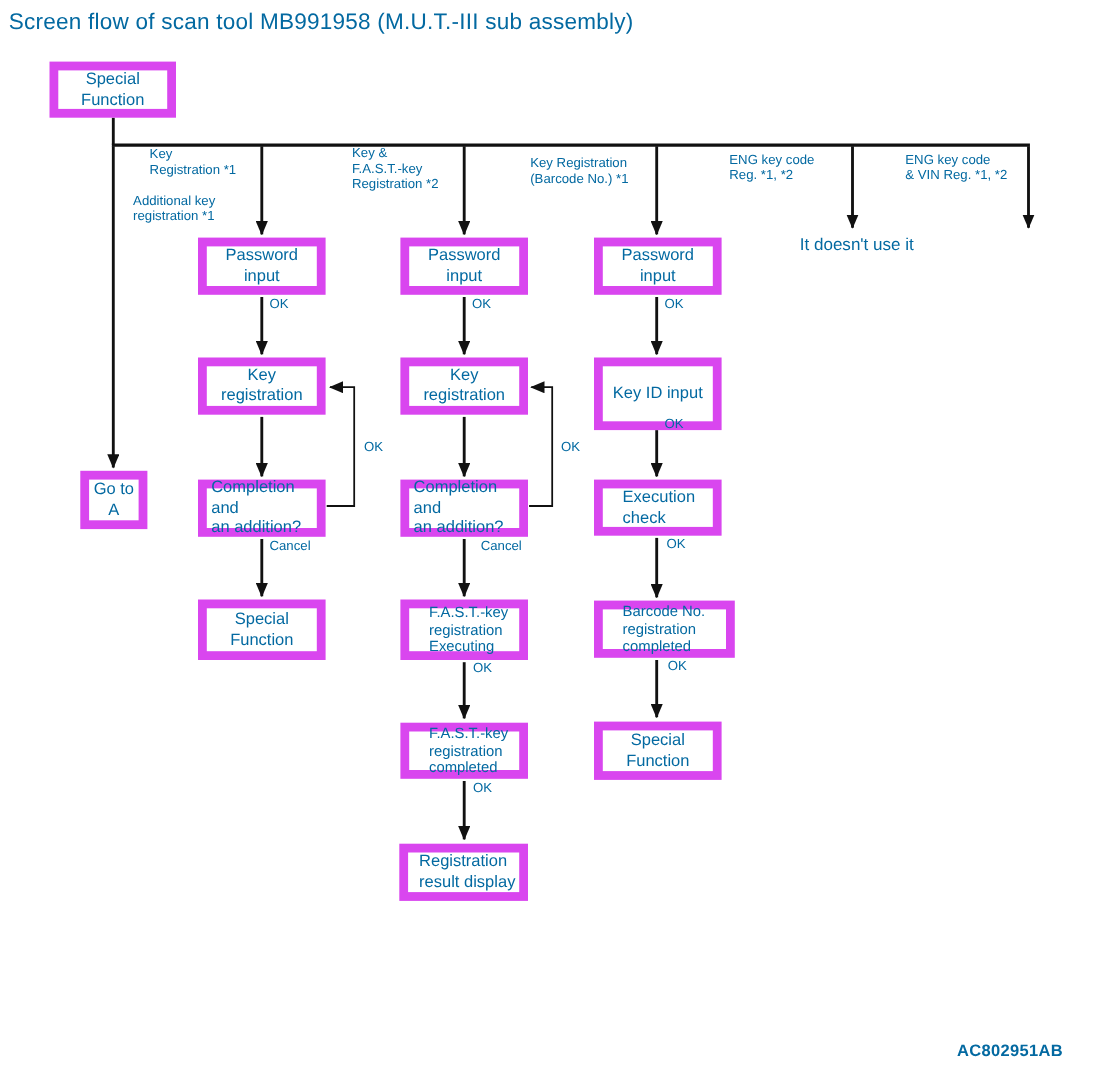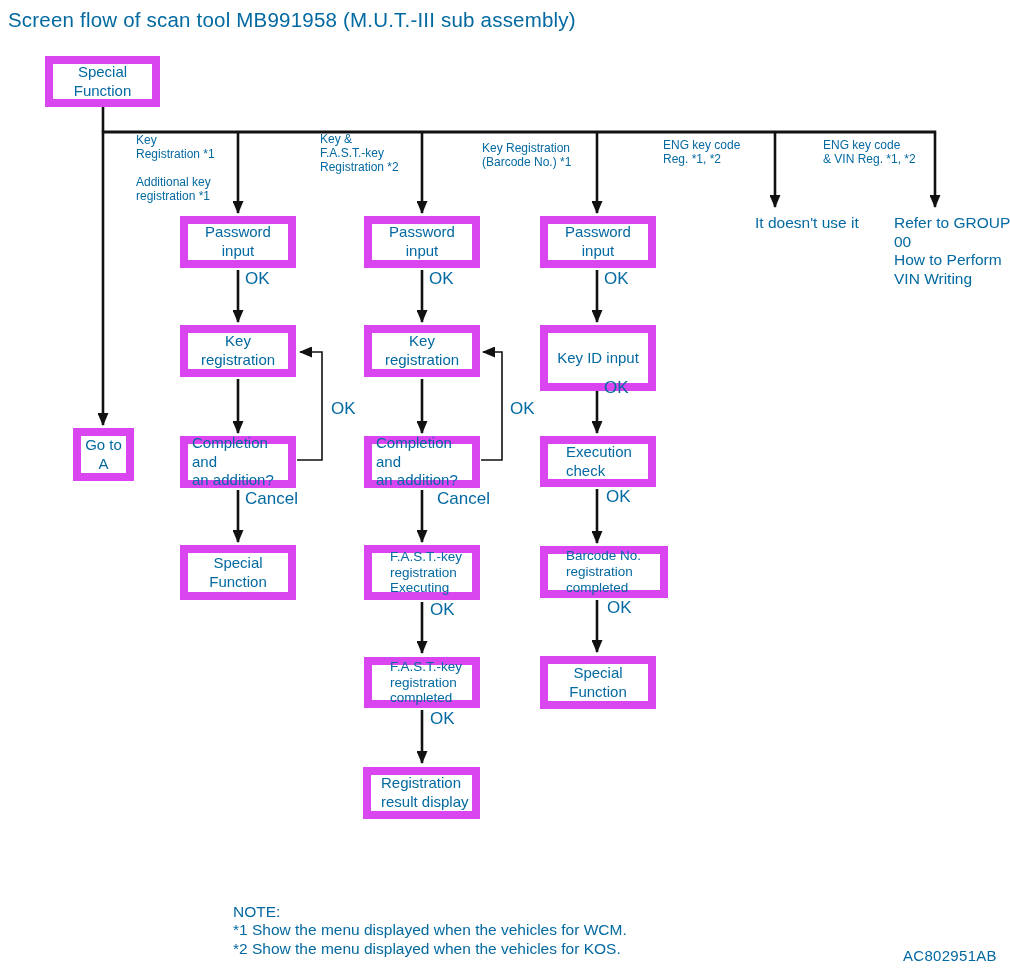--- a/index.html
+++ b/index.html
@@ -23,30 +23,30 @@
     border:8px solid #d946ef;
     background:#ffffff;
     display:flex;align-items:center;justify-content:center;
     text-align:center;
     white-space:pre-line;
     font-size:15px;line-height:1.25;
   }
   .box.align-left{justify-content:flex-start;text-align:left;}
   .box.small{font-size:13.5px;line-height:1.17;}
   .tag{position:absolute;white-space:pre-line;}
-  .edge{font-size:17px;}
+  .edge{font-size:12px;}
   .branch{font-size:12px;line-height:1.16;}
-  .term{font-size:15.5px;line-height:1.2;margin-left:28px;}
+  .term{font-size:15.5px;line-height:1.2;}
   .note{
     position:absolute;left:233px;top:903px;
     font-size:15.5px;line-height:1.19;
   }
   .figcode{
-    position:absolute;left:903px;top:947px;
-    font-size:15px;font-weight:normal;letter-spacing:0.3px;
+    position:absolute;left:870px;top:947px;
+    font-size:15px;font-weight:bold;letter-spacing:0.3px;
   }
 </style>
 </head>
 <body>
 
 <div class="page">
 
   <div class="title">Screen flow of scan tool MB991958 (M.U.T.-III sub assembly)</div>
 
   <svg class="wires" width="1010" height="979" viewBox="0 0 1010 979">
@@ -118,21 +118,21 @@
   <div class="box align-left" style="left:540px;top:436px;width:116px;height:51px;padding-left:18px">Execution
 check</div>
   <div class="box align-left small" style="left:540px;top:546px;width:128px;height:52px;padding-left:18px">Barcode No.
 registration
 completed</div>
   <div class="box" style="left:540px;top:656px;width:116px;height:53px">Special
 Function</div>
 
   <div class="tag branch" style="left:136px;top:134px">Key
 Registration *1</div>
-  <div class="tag branch" style="left:136px;top:176px">Additional key
+  <div class="tag branch" style="left:121px;top:176px">Additional key
 registration *1</div>
   <div class="tag branch" style="left:320px;top:133px">Key &amp;
 F.A.S.T.-key
 Registration *2</div>
   <div class="tag branch" style="left:482px;top:142px">Key Registration
 (Barcode No.) *1</div>
   <div class="tag branch" style="left:663px;top:139px">ENG key code
 Reg. *1, *2</div>
   <div class="tag branch" style="left:823px;top:139px">ENG key code
 &amp; VIN Reg. *1, *2</div>
@@ -144,25 +144,17 @@
   <div class="tag edge" style="left:510px;top:399px">OK</div>
   <div class="tag edge" style="left:604px;top:378px">OK</div>
   <div class="tag edge" style="left:245px;top:489px">Cancel</div>
   <div class="tag edge" style="left:437px;top:489px">Cancel</div>
   <div class="tag edge" style="left:606px;top:487px">OK</div>
   <div class="tag edge" style="left:430px;top:600px">OK</div>
   <div class="tag edge" style="left:607px;top:598px">OK</div>
   <div class="tag edge" style="left:430px;top:709px">OK</div>
 
   <div class="tag term" style="left:727px;top:214px">It doesn't use it</div>
-  <div class="tag term" style="left:866px;top:214px">Refer to GROUP 00
-How to Perform
-VIN Writing</div>
 
-  <div class="note">
-    <div>NOTE:</div>
-    <div>*1 Show the menu displayed when the vehicles for WCM.</div>
-    <div>*2 Show the menu displayed when the vehicles for KOS.</div>
-  </div>
 
   <div class="figcode">AC802951AB</div>
 
 </div>
 
 </body></html>

